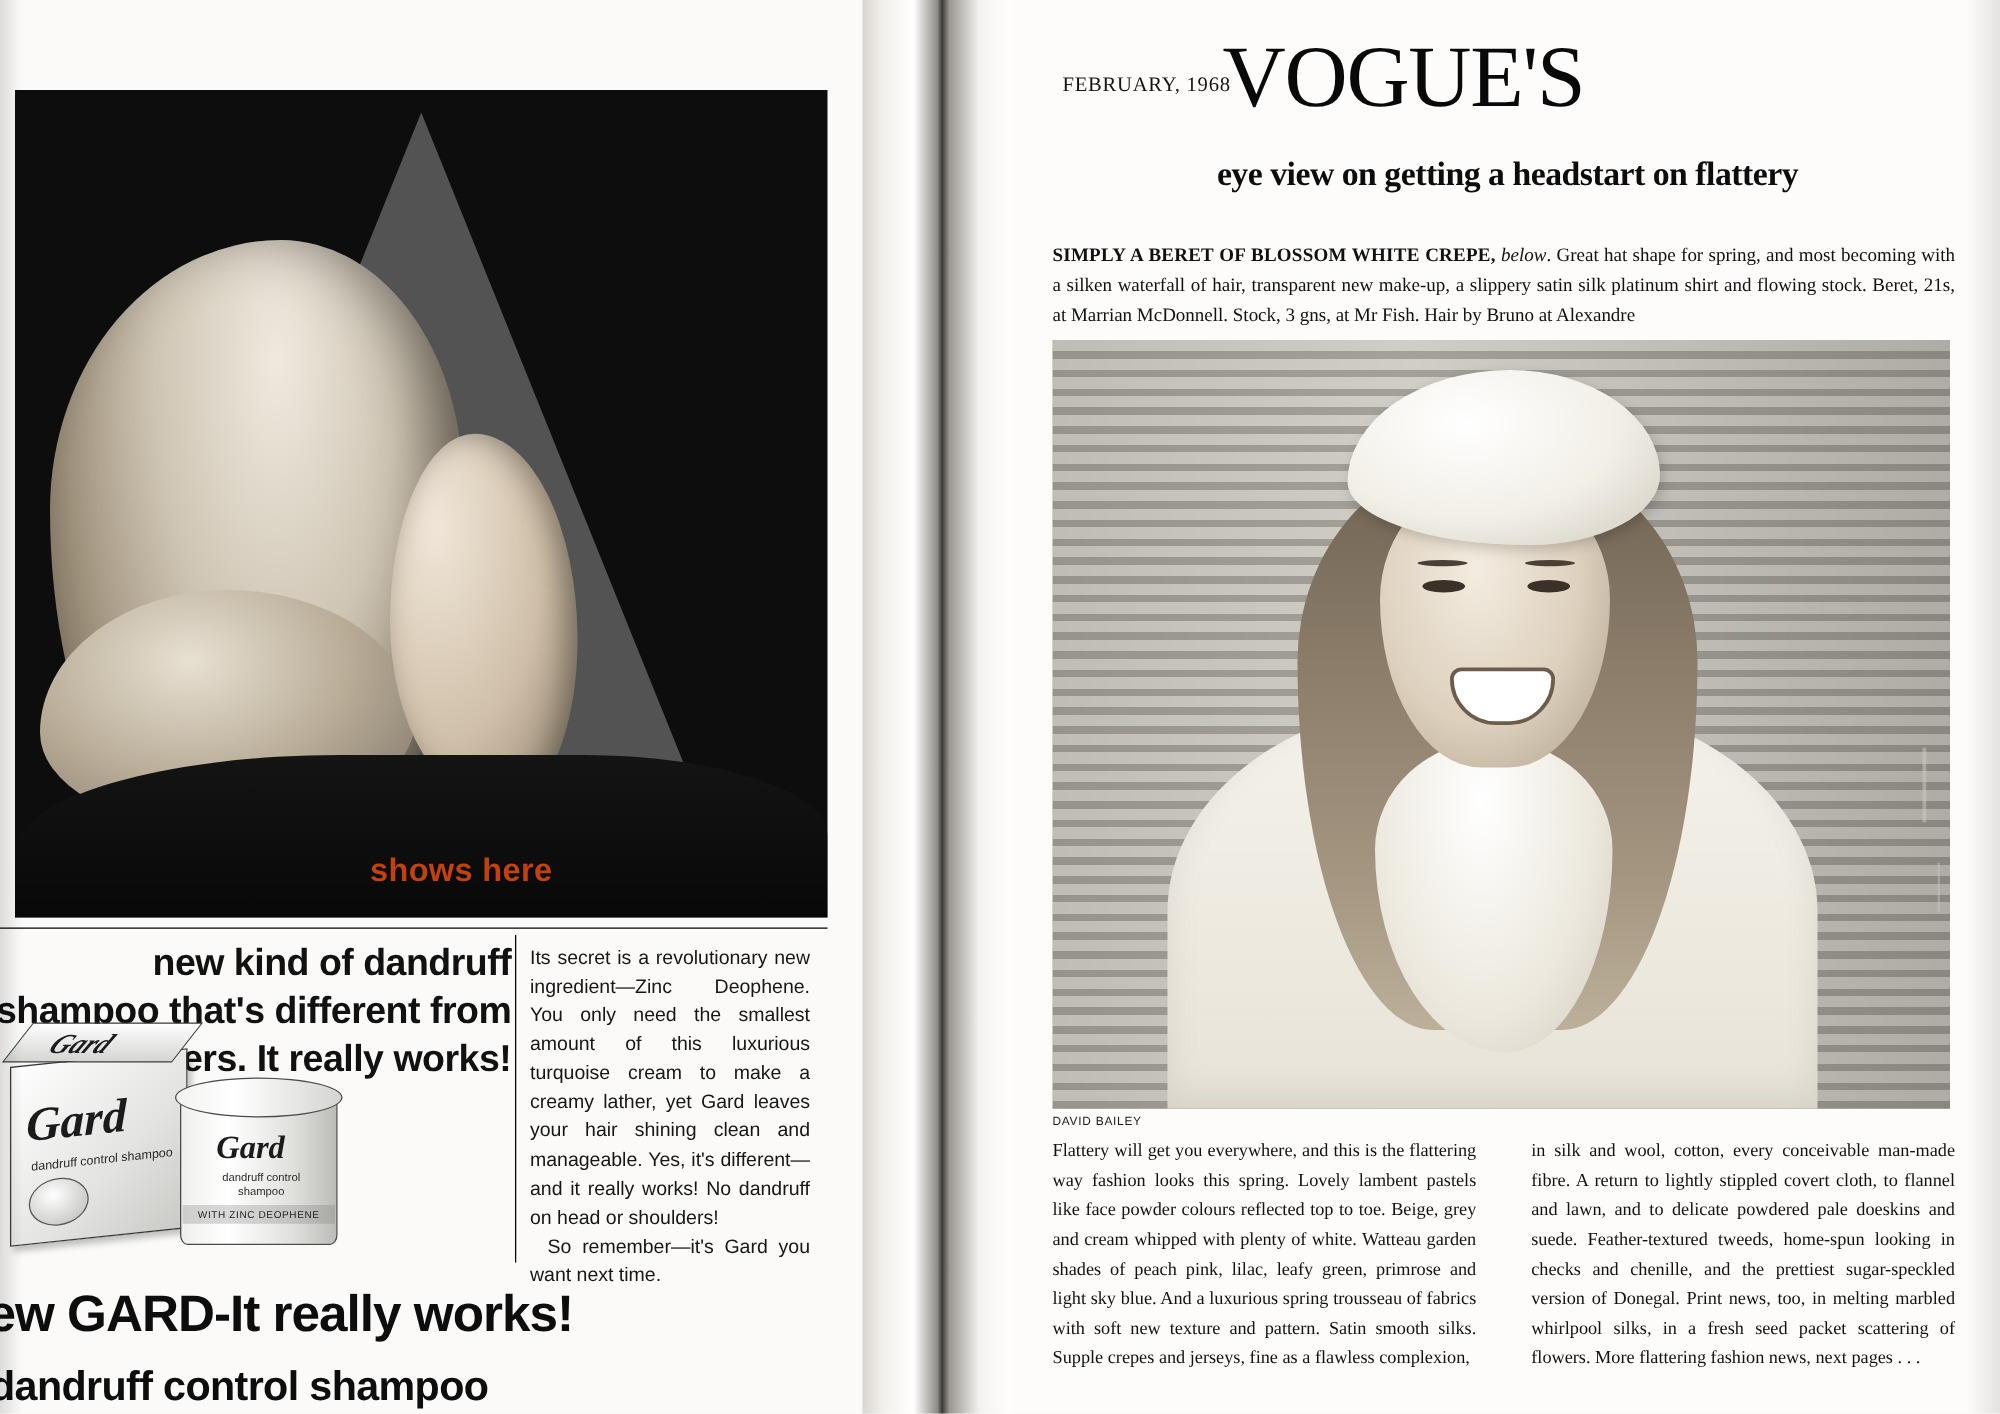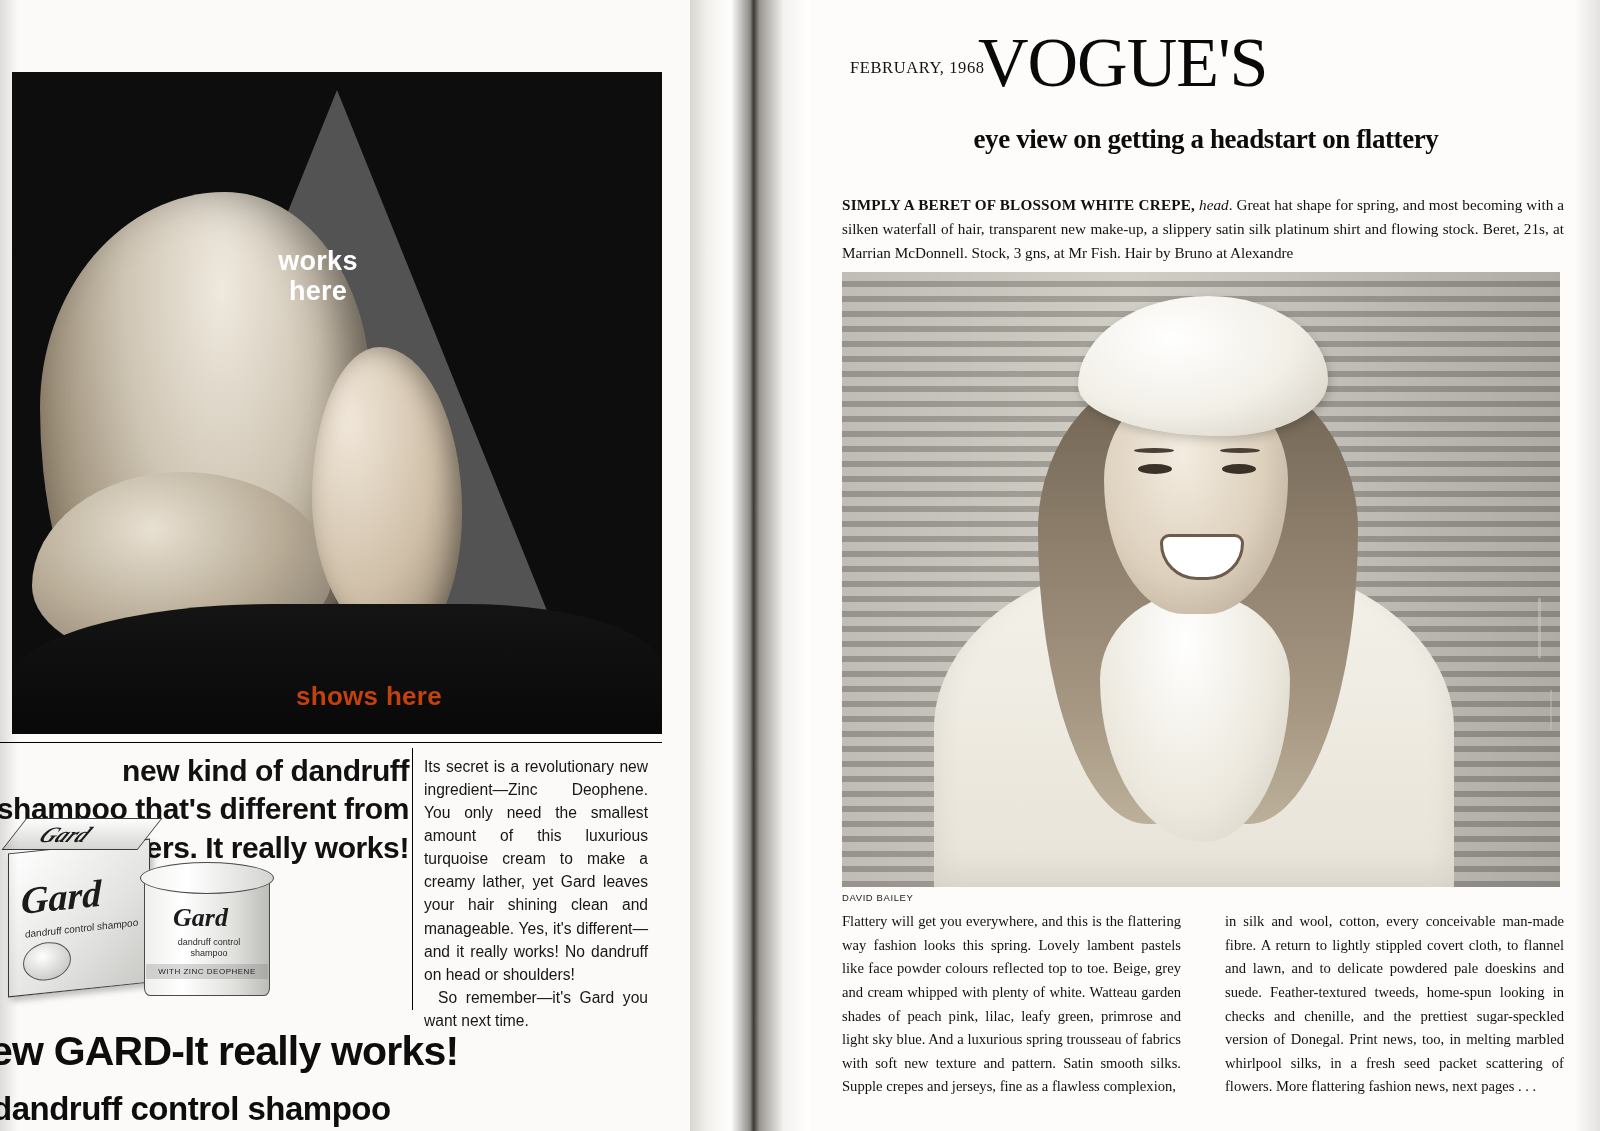--- a/index.html
+++ b/index.html
@@ -540,22 +540,20 @@
 <div class="spread">
 
   <div class="page-left">
 
     <div class="ad-photo">
       <div class="cone"></div>
       <div class="hair"></div>
       <div class="hair-wave"></div>
       <div class="face"></div>
       <div class="shoulder"></div>
-      <div class="works-here" style="white-space: pre-line;">works
-here</div>
       <div class="shows-here">shows here</div>
     </div>
 
     <div class="ad-rule-top"></div>
     <div class="ad-rule"></div>
 
     <div class="ad-headline">new kind of dandruff shampoo that's different from the others. It really works!</div>
 
     <div class="ad-body">
       <p>Its secret is a revolutionary new ingredient—Zinc Deophene. You only need the smallest amount of this luxurious turquoise cream to make a creamy lather, yet Gard leaves your hair shining clean and manageable. Yes, it's different—and it really works! No dandruff on head or shoulders!</p>
@@ -587,21 +585,21 @@
   <div class="gutter"></div>
 
   <div class="page-right">
 
     <div class="issue-date">FEBRUARY, 1968</div>
     <div class="masthead">VOGUE'S</div>
     <div class="subhead">eye view on getting a headstart on flattery</div>
 
     <div class="lede">
       <b>SIMPLY A BERET OF BLOSSOM WHITE CREPE,</b>
-      <i>head</i><span>. Great hat shape for spring, and most becoming with a silken waterfall of hair, transparent new make-up, a slippery satin silk platinum shirt and flowing stock. Beret, 21s, at Marrian McDonnell. Stock, 3 gns, at Mr Fish. Hair by Bruno at Alexandre</span>
+      <i>below</i><span>. Great hat shape for spring, and most becoming with a silken waterfall of hair, transparent new make-up, a slippery satin silk platinum shirt and flowing stock. Beret, 21s, at Marrian McDonnell. Stock, 3 gns, at Mr Fish. Hair by Bruno at Alexandre</span>
     </div>
 
     <div class="photo-frame">
       <div class="blinds"></div>
       <div class="wall-shadow"></div>
       <div class="model-body"></div>
       <div class="model-hair"></div>
       <div class="scarf"></div>
       <div class="model-face"></div>
       <div class="beret"></div>

